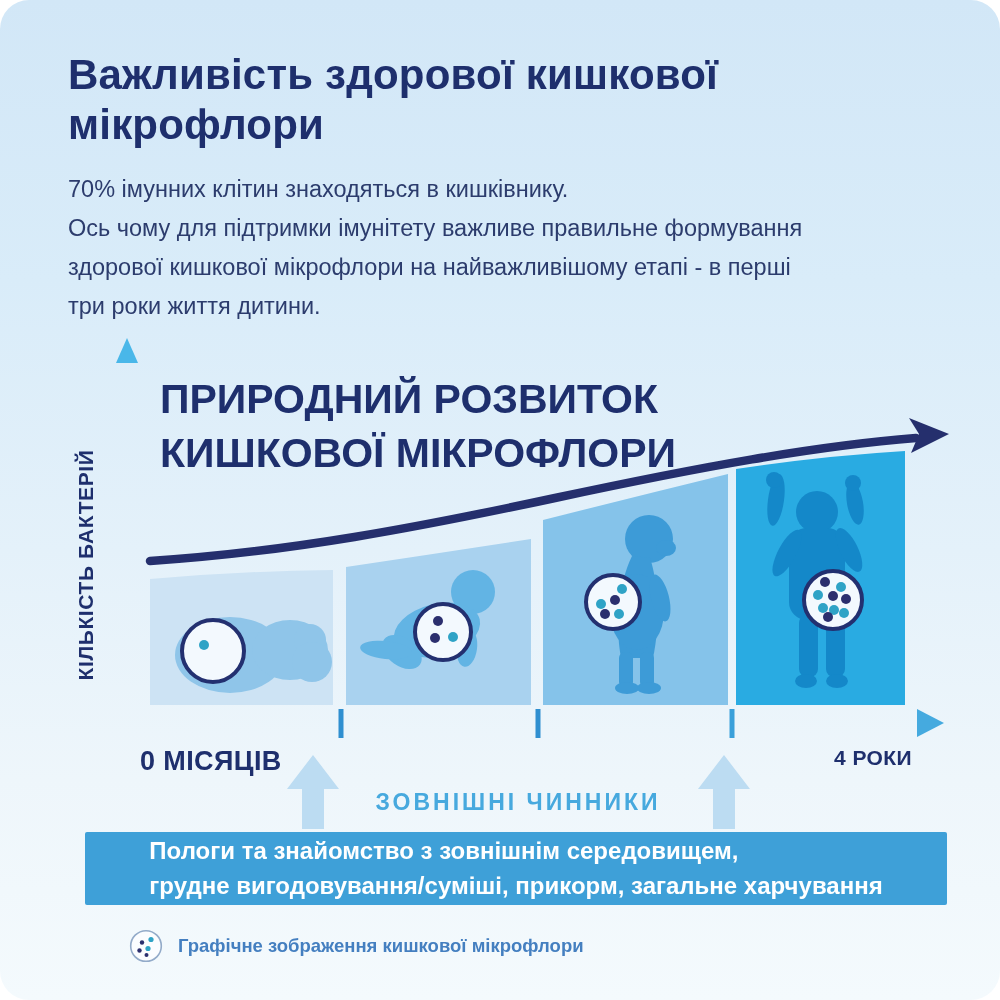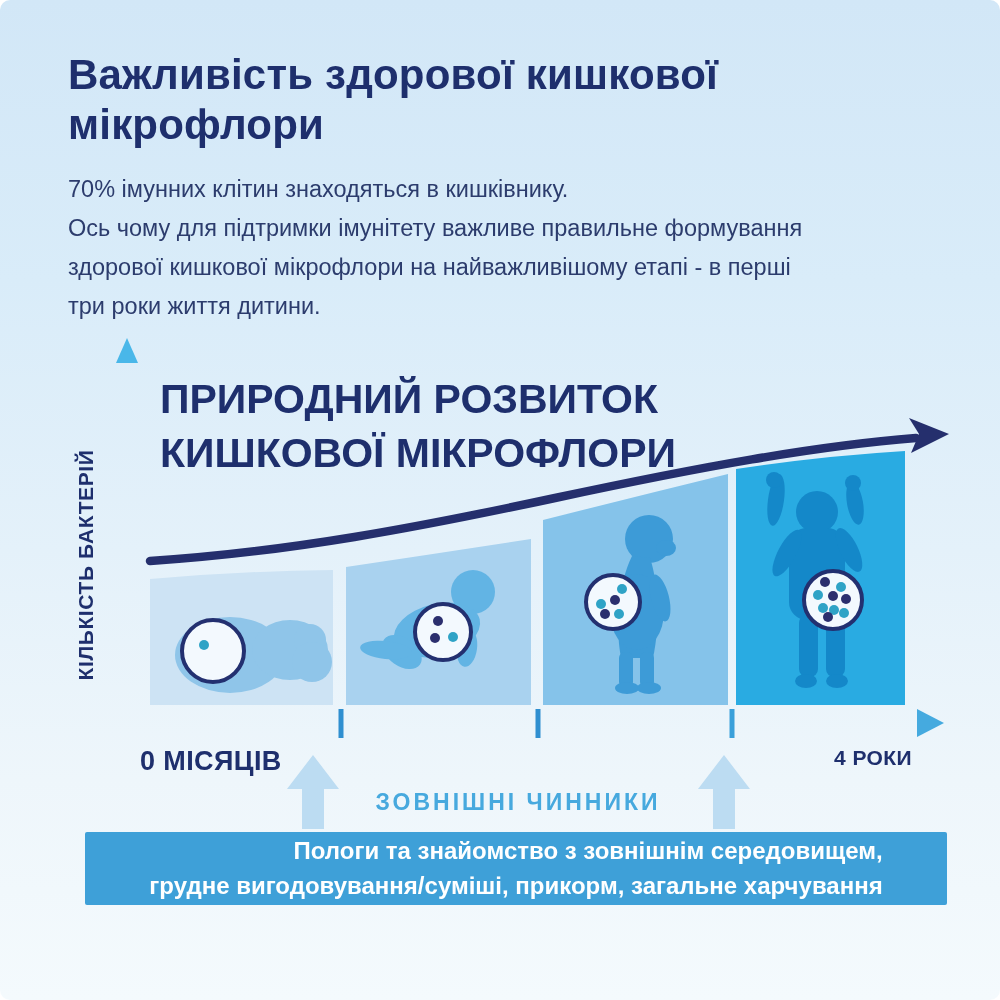--- a/index.html
+++ b/index.html
@@ -1,31 +1,31 @@
 <!DOCTYPE html>
 <html><head>
 <meta charset="utf-8">
 <style>
   html,body{margin:0;padding:0;background:#ffffff;font-family:"Liberation Sans",sans-serif;}
   #stage{position:relative;width:1000px;height:1000px;overflow:hidden;background:#ffffff;}
-  #card{position:absolute;inset:0;border-radius:10px;
+  #card{position:absolute;inset:0;border-radius:29px;
         background:linear-gradient(180deg,#d2e7f7 0%,#d9ecf9 28%,#e4f1fa 55%,#eef6fb 78%,#f4fafd 100%);}
   .abs{position:absolute;}
   .title{left:68px;top:50px;width:780px;font-size:42px;line-height:1.18;font-weight:700;
          color:#1e2f6d;white-space:pre-line;letter-spacing:.2px;}
   .intro{left:68px;top:170px;width:900px;font-size:23.5px;line-height:1.66;color:#2c3c6d;white-space:pre-line;}
   .chart-title{left:160px;top:372px;font-size:41px;font-weight:700;color:#1e2f6d;line-height:1.32;white-space:pre-line;}
   .y-label{left:86px;top:565px;transform:translate(-50%,-50%) rotate(-90deg);white-space:nowrap;
            font-size:21px;font-weight:700;color:#1e2f6d;letter-spacing:.6px;}
   .x-label-start{left:140px;top:746px;font-size:27px;font-weight:700;color:#1e2f6d;letter-spacing:.4px;}
   .x-label-end{left:912px;top:746px;transform:translateX(-100%);font-size:21px;font-weight:700;color:#1e2f6d;letter-spacing:.4px;}
   .factors-label{left:518px;top:789px;transform:translateX(-50%);font-size:23px;font-weight:700;
                  color:#47a9de;letter-spacing:3px;white-space:nowrap;}
   .banner{left:85px;top:832px;width:862px;height:73px;background:#3ea0d8;border-radius:2px;
-          display:flex;align-items:center;justify-content:center;text-align:right;
+          display:flex;align-items:center;justify-content:center;text-align:left;
           color:#ffffff;font-size:24px;font-weight:700;line-height:1.42;white-space:pre-line;}
   .legend-row{left:128px;top:928px;display:flex;align-items:center;gap:14px;}
   .legend-text{font-size:18.5px;font-weight:700;color:#447fc0;}
   svg.chart{position:absolute;left:0;top:0;}
 </style>
 </head>
 <body>
 
 <div id="stage">
   <div id="card">
@@ -150,15 +150,26 @@
     <div class="abs chart-title">ПРИРОДНИЙ РОЗВИТОК
 КИШКОВОЇ МІКРОФЛОРИ</div>
     <div class="abs y-label">КІЛЬКІСТЬ БАКТЕРІЙ</div>
     <div class="abs x-label-start">0 МІСЯЦІВ</div>
     <div class="abs x-label-end">4 РОКИ</div>
     <div class="abs factors-label">ЗОВНІШНІ ЧИННИКИ</div>
 
     <div class="abs banner">Пологи та знайомство з зовнішнім середовищем,
 грудне вигодовування/суміші, прикорм, загальне харчування</div>
 
+    <div class="abs legend-row">
+      <svg width="36" height="36" viewBox="0 0 36 36">
+        <circle cx="18" cy="18" r="15.3" fill="#fbfdff" stroke="#93abc9" stroke-width="1.6"></circle>
+        <circle cx="23" cy="11.5" r="2.6" fill="#2fa3c6"></circle>
+        <circle cx="14" cy="14.5" r="2.2" fill="#2b2f6e"></circle>
+        <circle cx="11.5" cy="22.5" r="2.2" fill="#2b2f6e"></circle>
+        <circle cx="20" cy="20.5" r="2.6" fill="#2fa3c6"></circle>
+        <circle cx="18.5" cy="27" r="2" fill="#2b2f6e"></circle>
+      </svg>
+      <span class="legend-text">Графічне зображення кишкової мікрофлори</span>
+    </div>
 
   </div>
 </div>
 
 </body></html>

